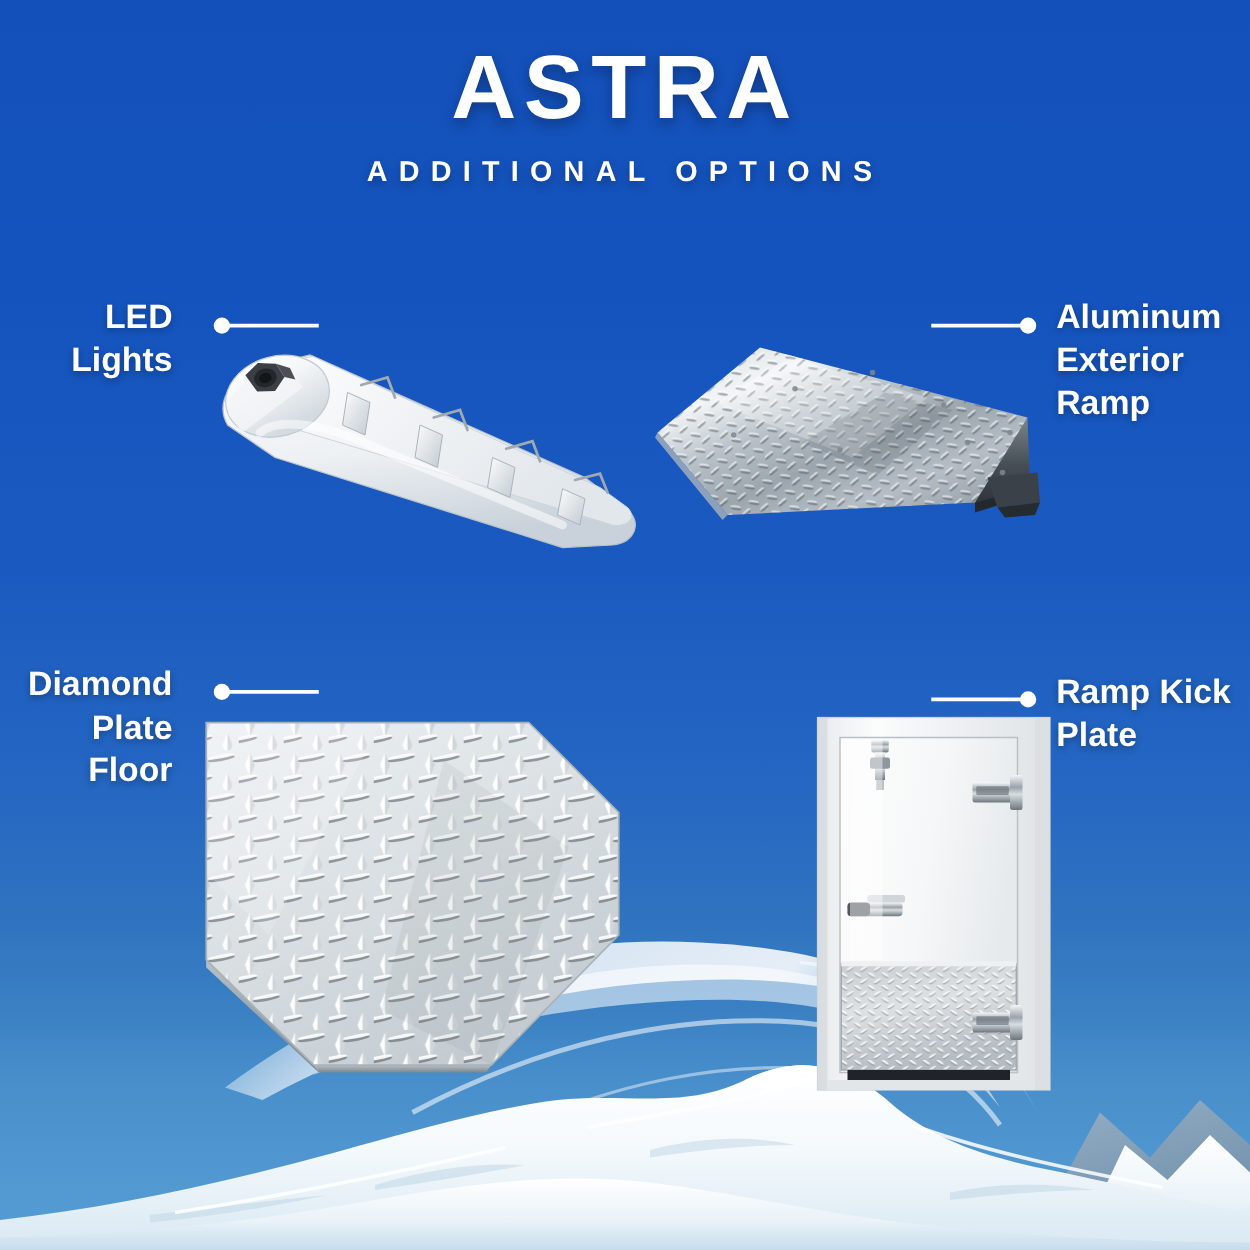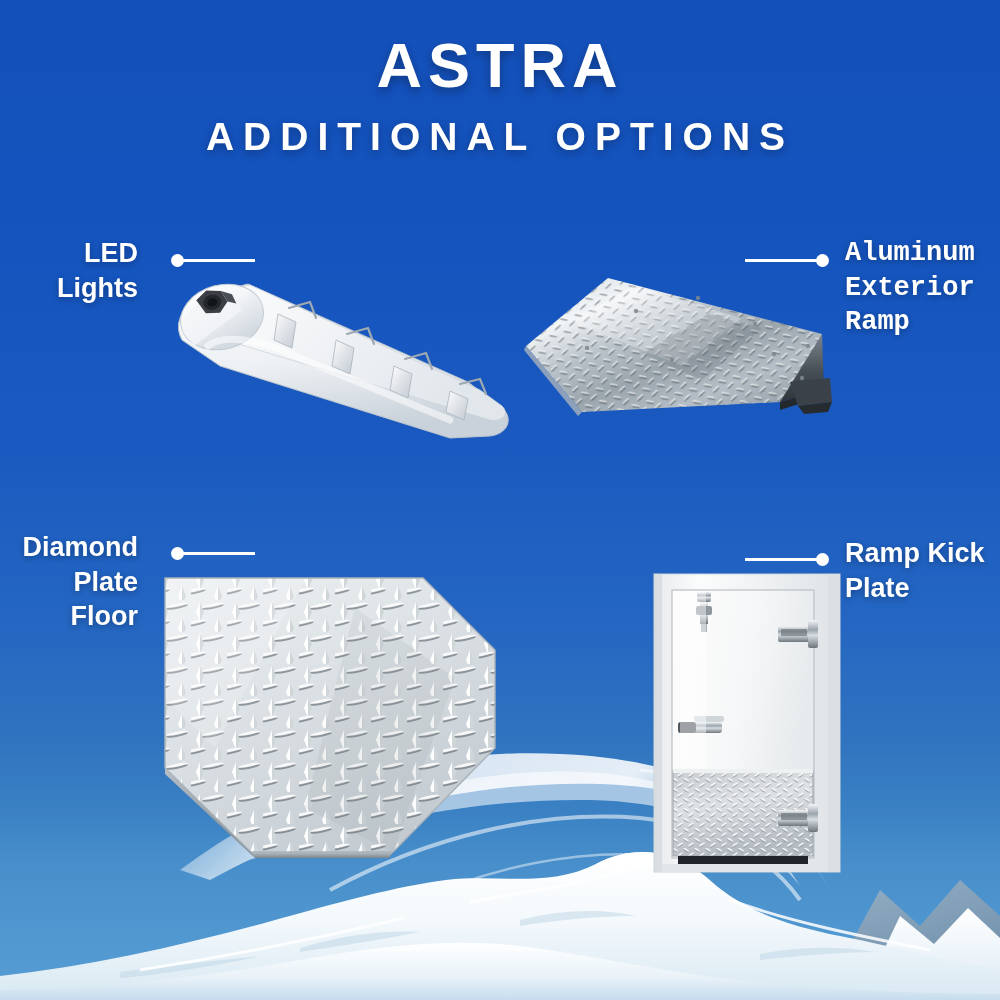--- a/index.html
+++ b/index.html
@@ -57,31 +57,31 @@
   
   .heading {
     position: absolute;
     top: 34px;
     left: 0;
     right: 0;
     text-align: center;
     z-index: 6;
   }
   .brand-title {
-    font-size: 63px;
+    font-size: 72px;
     font-weight: bold;
     color: #ffffff;
     letter-spacing: 6px;
     line-height: 1.0;
     margin: 0;
     text-shadow: 0 4px 10px rgba(0,0,0,0.30);
   }
   .brand-subtitle {
     margin: 20px 0 0 0;
-    font-size: 39px;
+    font-size: 23px;
     font-weight: bold;
     color: #ffffff;
     letter-spacing: 9px;
     line-height: 1.0;
     text-shadow: 0 3px 8px rgba(0,0,0,0.28);
   }
 
   
   .callout-label {
     position: absolute;
@@ -203,21 +203,21 @@
         <path d="M139,46 L160,40 L166,56"></path>
         <path d="M197,72 L218,66 L224,82"></path>
         <path d="M255,97 L276,91 L282,107"></path>
         <path d="M310,122 L330,117 L336,132"></path>
       </g>
 
       <path d="M58,84 C72,72 108,76 150,96 L300,158" stroke="#ffffff" stroke-width="7" fill="none" opacity="0.55" stroke-linecap="round"></path>
     </svg>
   </div>
 
-  <div class="callout-label label-right" style="left: 845px; top: 236px; width: 150px; font-family: Liberation Mono, monospace;">Aluminum
+  <div class="callout-label label-right" style="left: 845px; top: 236px; width: 150px;">Aluminum
 Exterior
 Ramp</div>
   <div class="connector to-left" style="left: 745px; top: 253px; width: 84px;">
     <span class="c-line"></span>
     <span class="c-dot"></span>
   </div>
 
   <div class="product" id="fig-ramp">
     <svg viewBox="0 0 330 165" width="330" height="165" aria-hidden="true">
       <defs>

